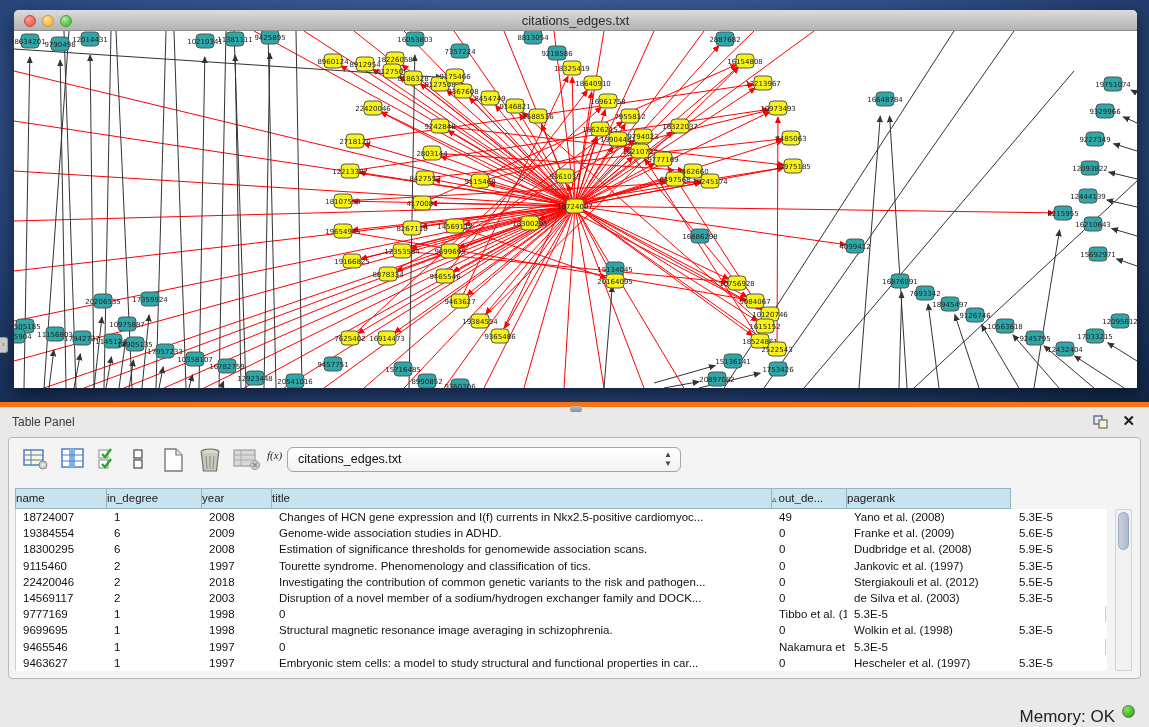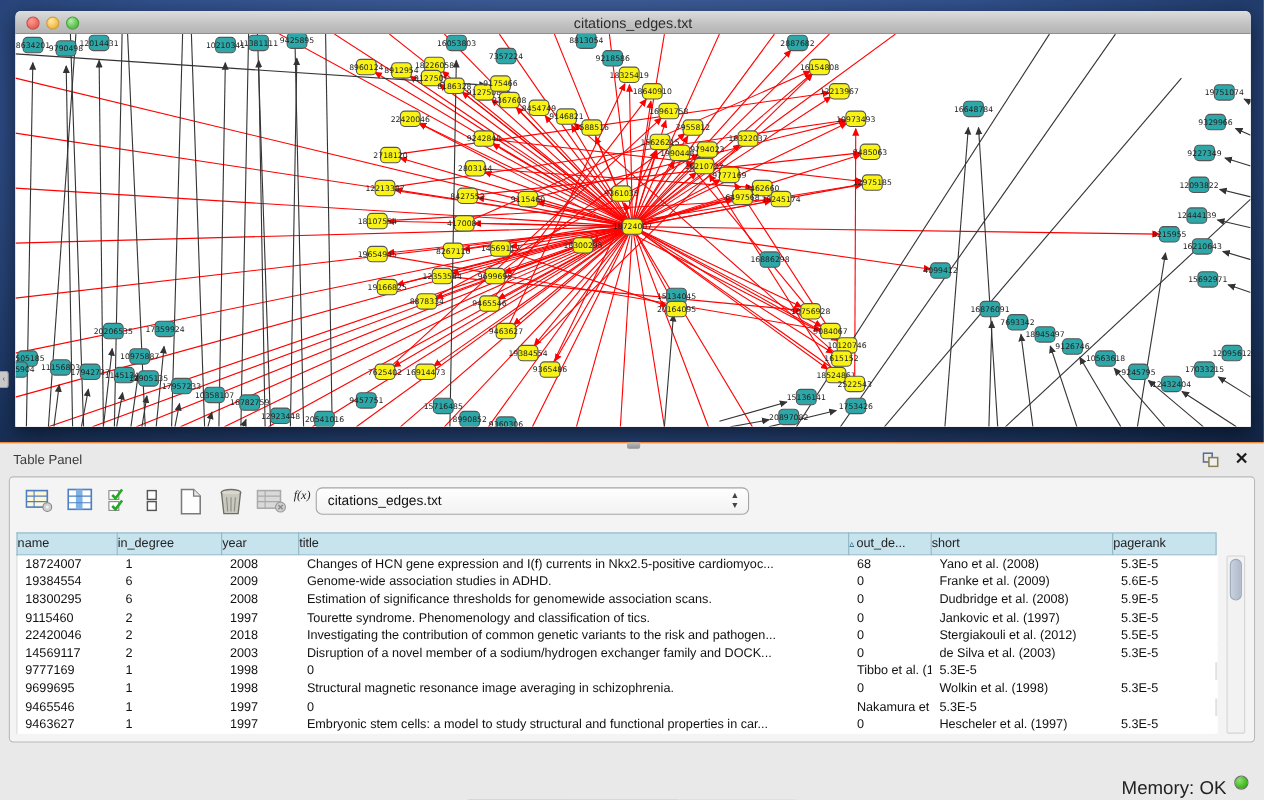--- a/index.html
+++ b/index.html
@@ -25,21 +25,21 @@
   #canvas-wrap { position:absolute; left:0; top:21px; width:1123px; height:357px;
     background:#fff; overflow:hidden; }
   #net text { font-family:"DejaVu Sans", sans-serif; }
 
   #left-collapse { position:absolute; left:0; top:337px; width:8px; height:16px;
     background:#c9c9c9; border:1px solid #9a9a9a; border-left:none;
     border-radius:0 3px 3px 0; font-size:7px; color:#555; line-height:14px; text-align:center; }
 
   
   #tablepanel { position:absolute; left:0; top:402px; width:1149px; height:298px;
-    background:#e9e9e9; border-top:1px solid #f97316; }
+    background:#e9e9e9; border-top:5px solid #f97316; }
   #divider-grip { position:absolute; left:570px; top:-1px; width:12px; height:6px;
     background:linear-gradient(#bdbdbd,#8f8f8f); border-radius:2px; }
   #tp-title { position:absolute; left:12px; top:8px; font-size:12px; color:#3a3a3a; }
   #tp-float { position:absolute; right:40px; top:8px; width:16px; height:14px; }
   #tp-close { position:absolute; right:14px; top:5px; font-size:15px; font-weight:bold; color:#1a1a1a; }
 
   #tp-inner { position:absolute; left:8px; top:30px; width:1133px; height:242px;
     background:#f4f4f4; border:1px solid #b9b9b9; border-radius:4px; }
 
   
@@ -581,30 +581,29 @@
         </div>
       </div>
 
       <div id="tbl">
         <div class="trow" id="tbl-head">
             <div class="th">name</div>
             <div class="th">in_degree</div>
             <div class="th">year</div>
             <div class="th">title</div>
             <div class="th"><span class="sort-tri">▵</span>out_de...</div>
-            <div class="th">short</div>
             <div class="th">pagerank</div>
           </div>
         <div id="tbl-body">
             <div class="trow">
               <div class="td">18724007</div>
               <div class="td">1</div>
               <div class="td">2008</div>
               <div class="td">Changes of HCN gene expression and I(f) currents in Nkx2.5-positive cardiomyoc...</div>
-              <div class="td">68</div>
+              <div class="td">49</div>
               <div class="td">Yano et al. (2008)</div>
               <div class="td">5.3E-5</div>
             </div>
             <div class="trow">
               <div class="td">19384554</div>
               <div class="td">6</div>
               <div class="td">2009</div>
               <div class="td">Genome-wide association studies in ADHD.</div>
               <div class="td">0</div>
               <div class="td">Franke et al. (2009)</div>

